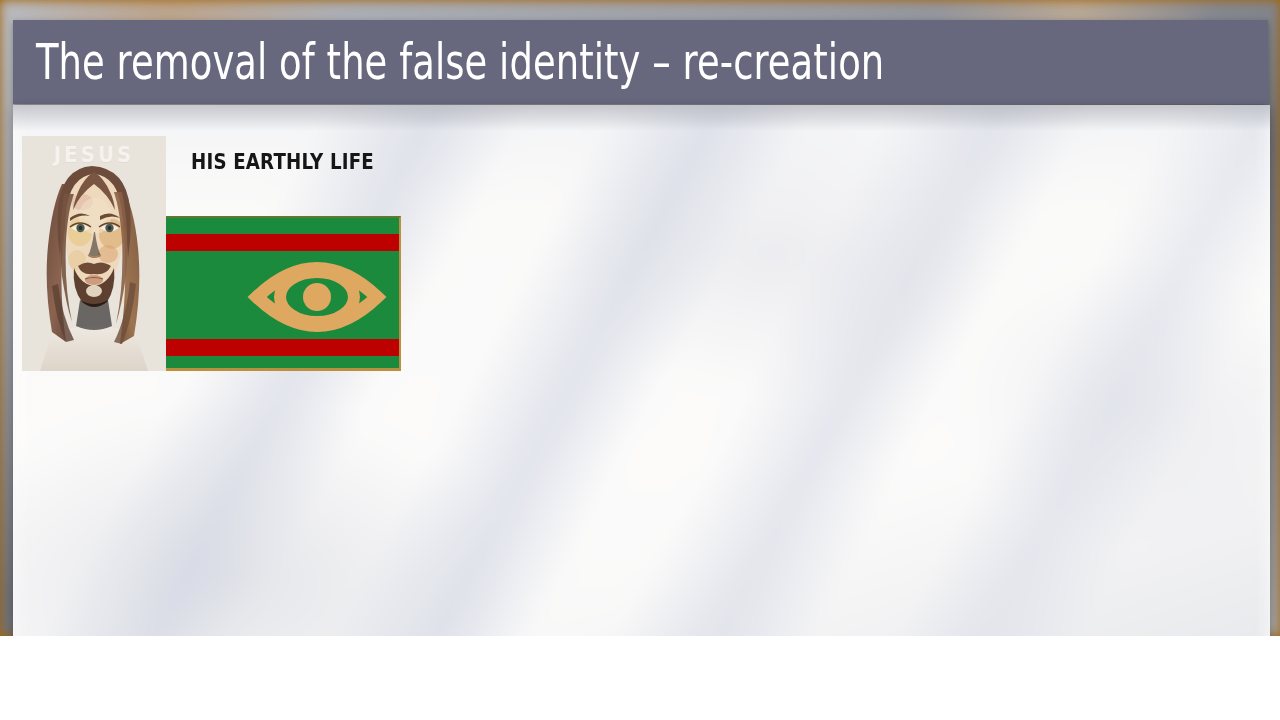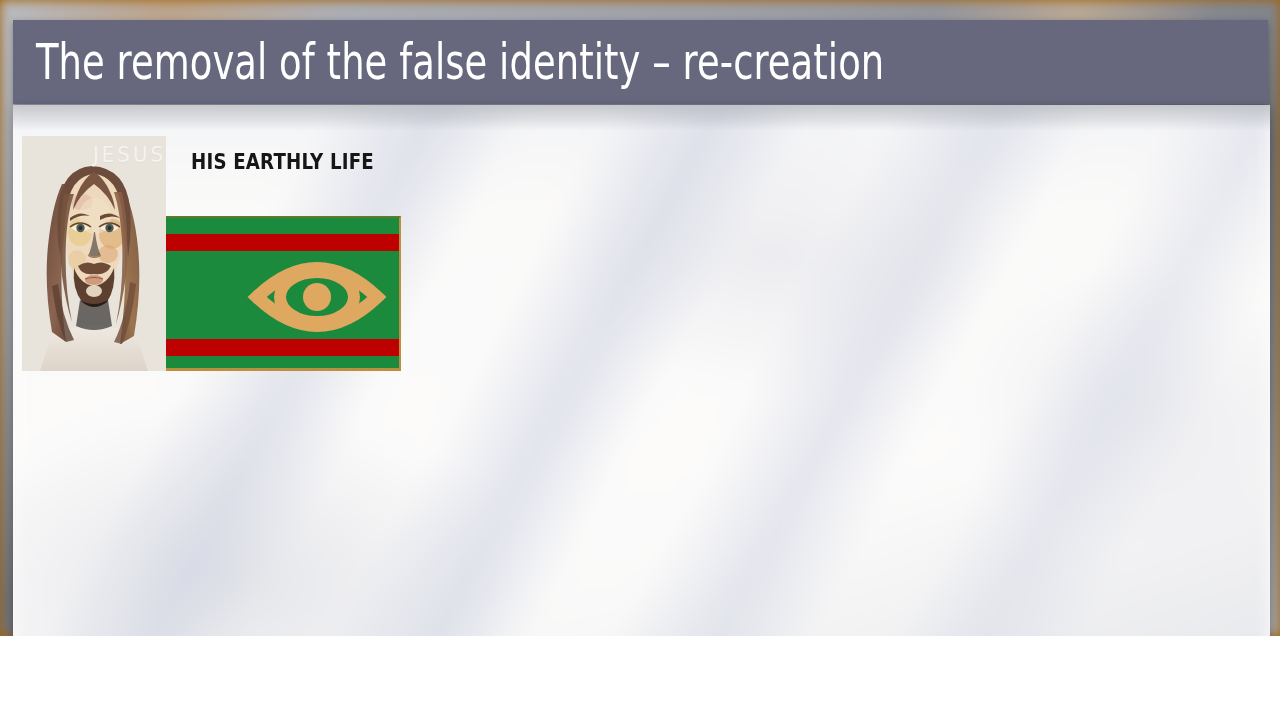--- a/index.html
+++ b/index.html
@@ -116,25 +116,25 @@
     top: 136px;
     width: 144px;
     height: 235px;
     background: #e6e1d9;
     overflow: hidden;
   }
   .portrait-title {
     position: absolute;
     left: 0; right: 0;
     top: 6px;
-    text-align: right;
+    text-align: center;
     color: #f6f3ef;
     font-family: "Liberation Sans Narrow", "DejaVu Sans Condensed", "Liberation Sans", sans-serif;
     font-size: 22px;
-    font-weight: normal;
+    font-weight: bold;
     font-variant: small-caps;
     letter-spacing: 3px;
     z-index: 4;
     text-shadow: 0 1px 0 rgba(220,215,205,.6);
   }
   .portrait svg { position: absolute; left: 0; top: 0; }
 
   
   .flag {
     position: absolute;

